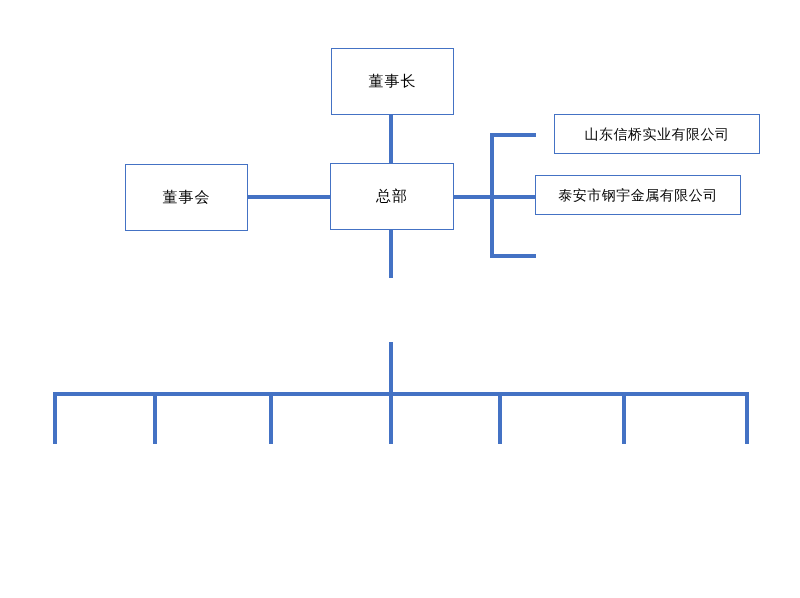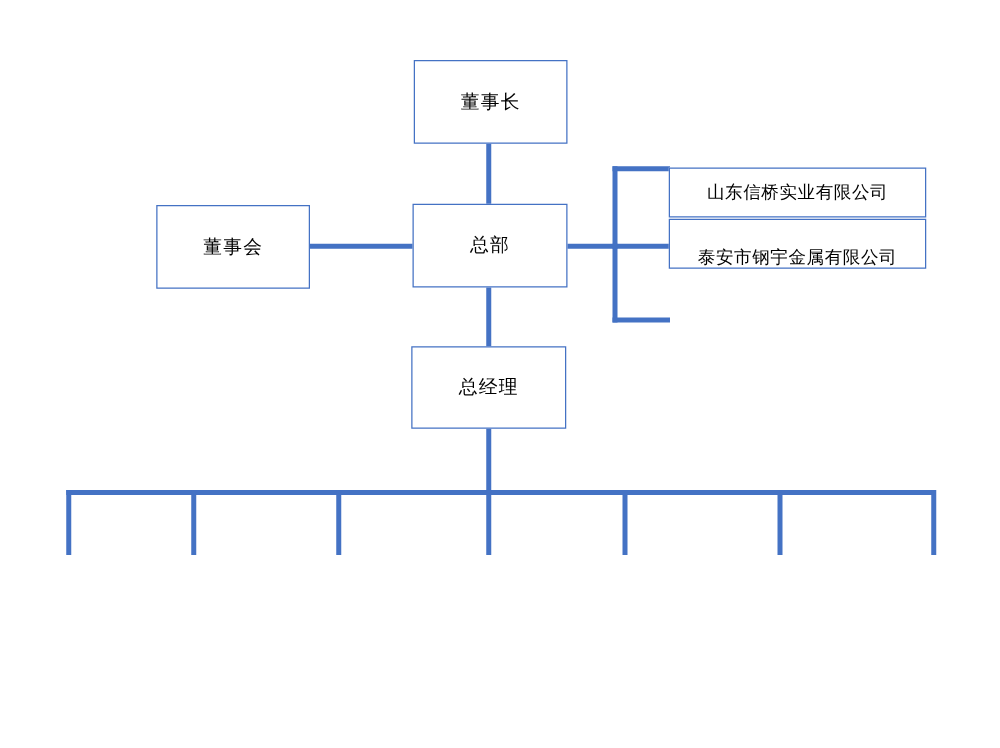--- a/index.html
+++ b/index.html
@@ -96,29 +96,26 @@
   </div>
 
   <div class="node horiz" style="left:125px; top:164px; width:123px; height:67px;justify-content:center;">
     <span class="node-label">董事会</span>
   </div>
 
   <div class="node horiz" style="left:330px; top:163px; width:124px; height:67px;">
     <span class="node-label">总部</span>
   </div>
 
-  <div class="node horiz" style="left:329px; top:277px; width:124px; height:66px;">
-    <span class="node-label">总经理</span>
-  </div>
 
-  <div class="node horiz wide" style="left:535px; top:114px; width:206px; height:40px;margin-top:20px;">
+  <div class="node horiz wide" style="left:554px; top:114px; width:206px; height:40px;">
     <span class="node-label">山东信桥实业有限公司</span>
   </div>
 
-  <div class="node horiz wide" style="left:535px; top:175px; width:206px; height:40px;align-items:flex-end;">
+  <div class="node horiz wide" style="left:535px; top:175px; width:206px; height:40px;">
     <span class="node-label">泰安市钢宇金属有限公司</span>
   </div>
 
 
   <div class="node vert" style="left:32px; top:445px; width:45px; height:103px;">
     <span class="node-label">人事部</span>
   </div>
 
   <div class="node vert" style="left:132px; top:445px; width:45px; height:103px;">
     <span class="node-label">采购市场部</span>

